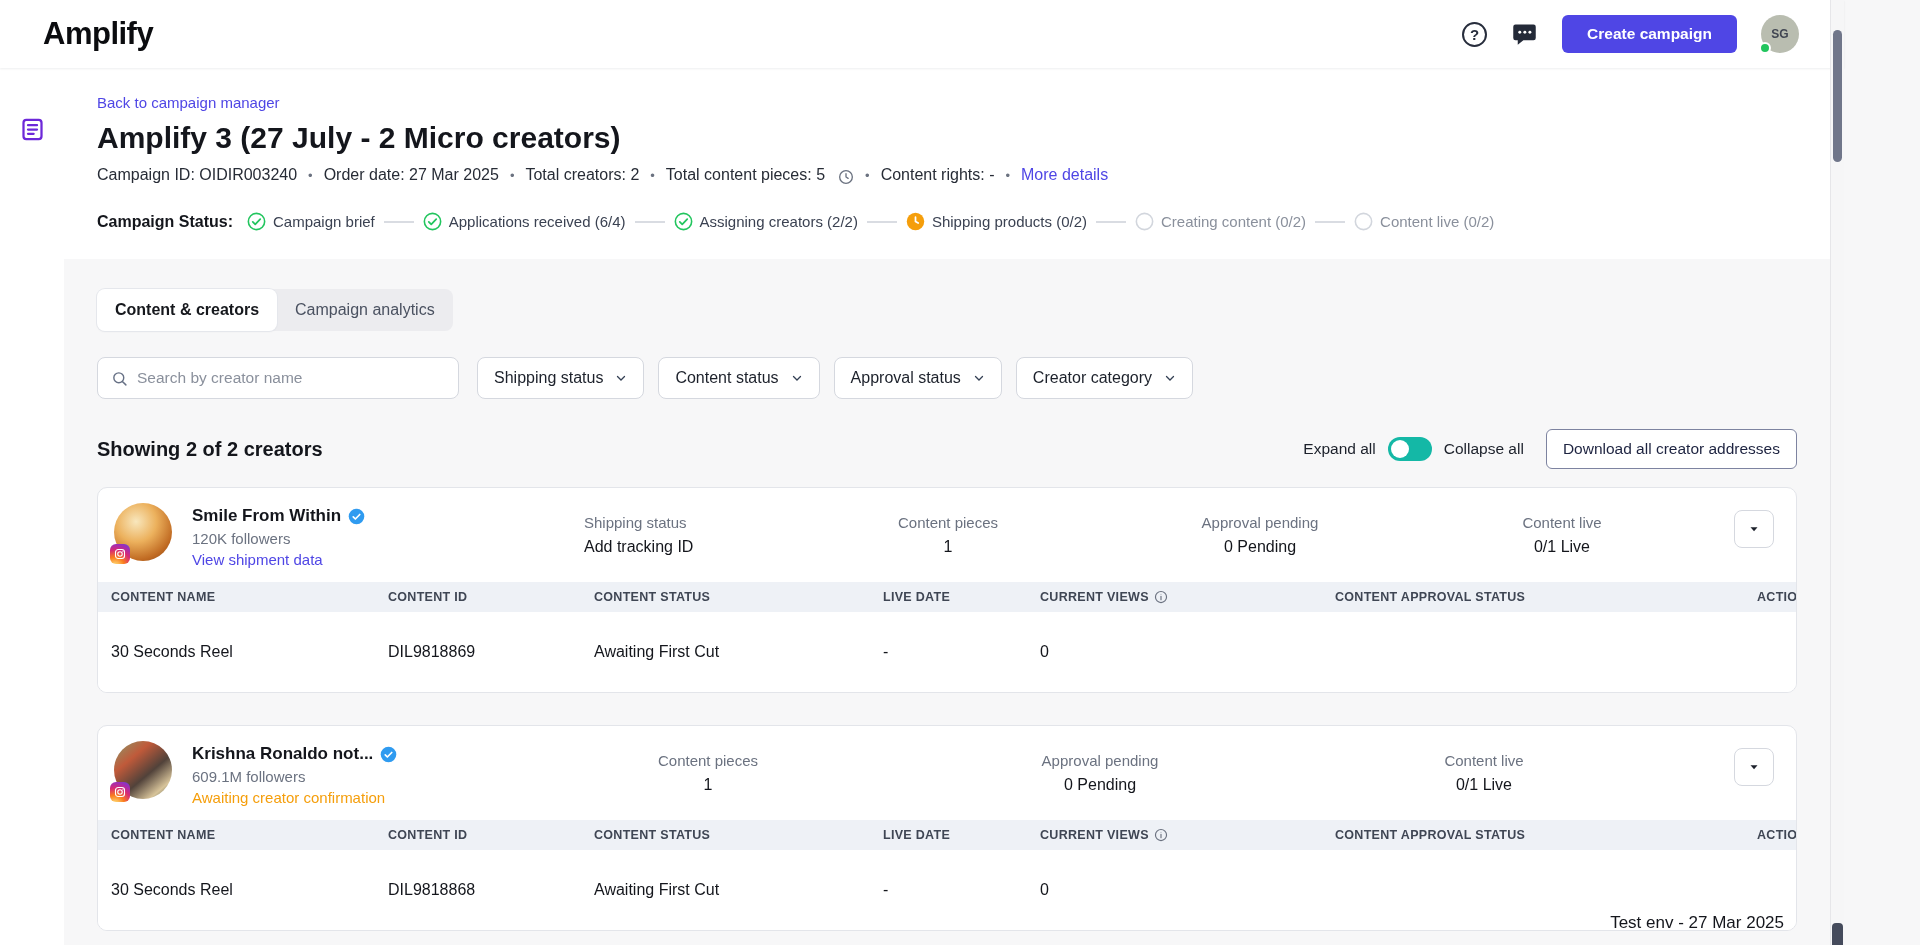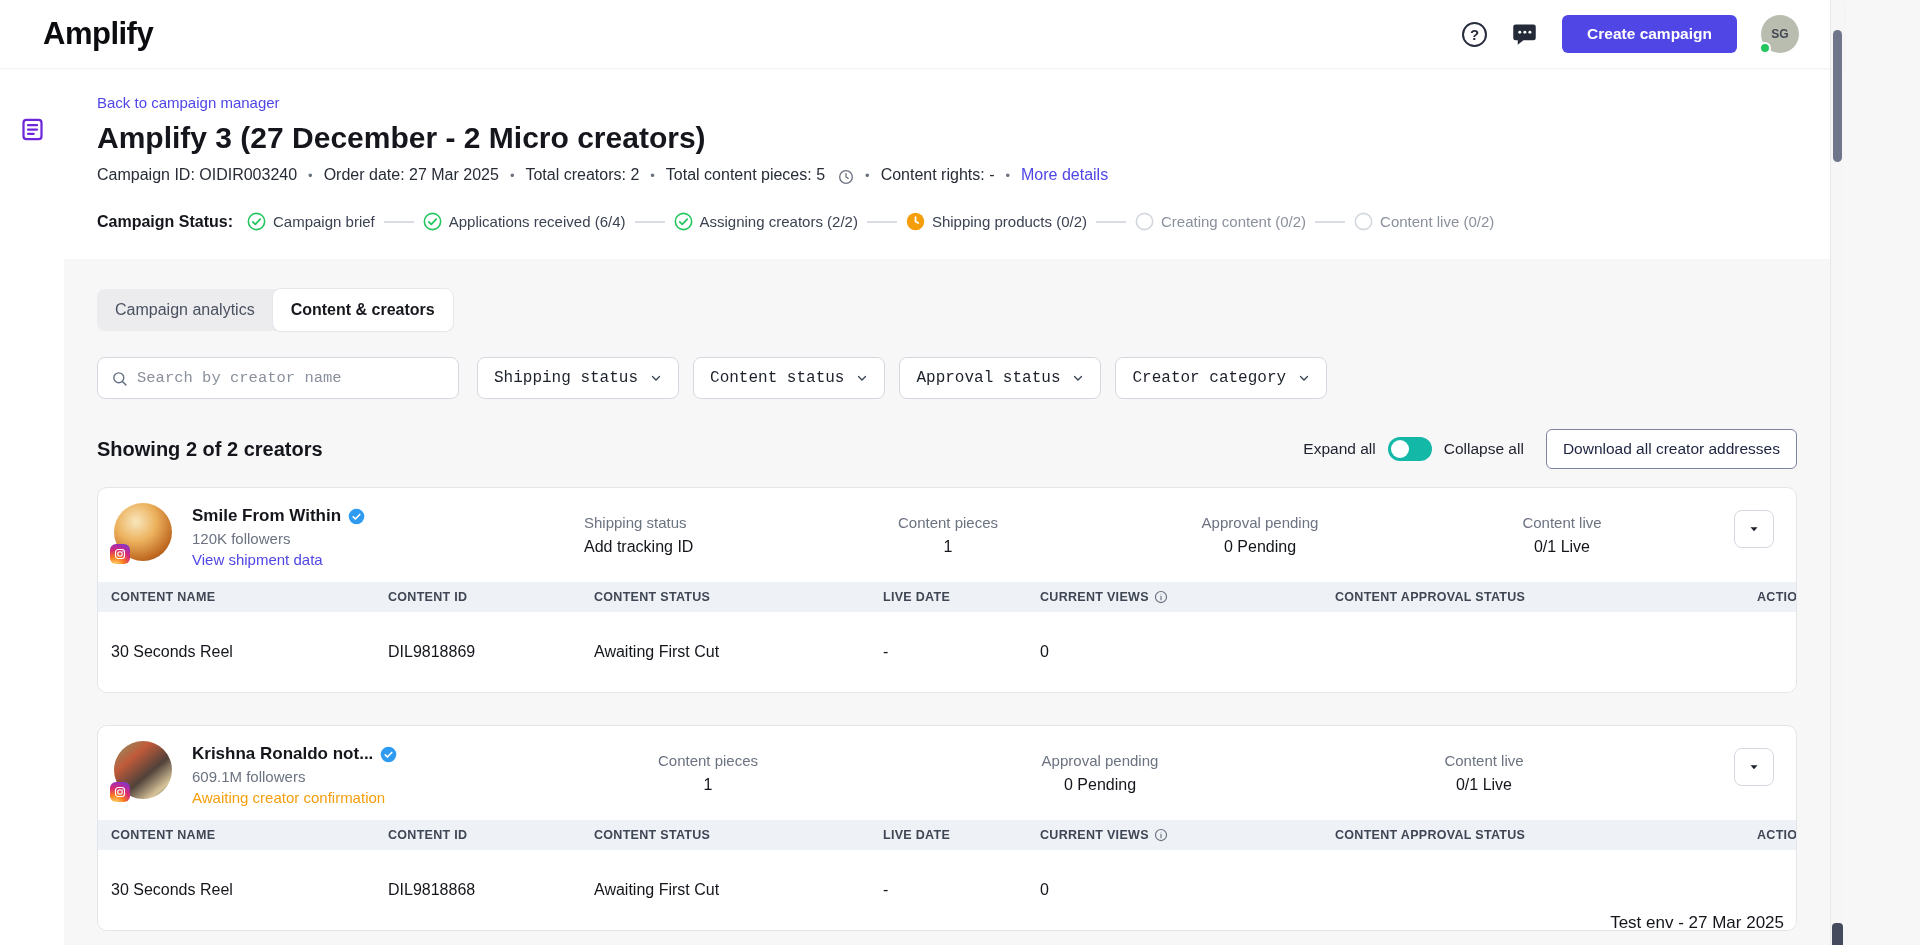--- a/index.html
+++ b/index.html
@@ -54,21 +54,21 @@
   .content { padding: 30px 33px 0 33px; position: relative; }
 
   
   .tab-group { display: inline-flex; background: #ececef; border-radius: 8px; }
   .tab { height: 42px; padding: 0 18px; display: flex; align-items: center;
          font-size: 16px; color: #4a5160; border-radius: 8px; }
   .tab.active { background: #fff; color: #16181d; font-weight: 600;
                 box-shadow: 0 0 0 1px #e5e7ec, 0 1px 2px rgba(16,24,40,.05); }
 
   
-  .filters { margin-top: 26px; display: flex; align-items: flex-end; font-family: Liberation Mono, monospace; }
+  .filters { margin-top: 26px; display: flex; align-items: flex-end; }
   .search-box { width: 362px; height: 42px; background: #fff; border: 1px solid #d5d8df;
                 border-radius: 8px; display: flex; align-items: center; padding: 0 13px; gap: 9px;
                 margin-right: 18px; }
   .search-box input { border: none; outline: none; flex: 1; font-size: 15.5px; color: #15181e;
                       font-family: inherit; background: transparent; }
   .search-box input::placeholder { color: #8a909c; }
   .filter-btn { height: 42px; background: #fff; border: 1px solid #d5d8df; border-radius: 8px;
                 padding: 0 16px; display: flex; align-items: center; gap: 12px; font-size: 16px;
                 color: #1c212b; font-family: inherit; margin-right: 14px; }
 
@@ -172,21 +172,21 @@
           <line x1="8" y1="12" x2="16" y2="12"></line>
           <line x1="8" y1="15.8" x2="13" y2="15.8"></line>
         </svg>
     </div>
   </aside>
 
   <main class="main" data-interactable="false">
 
     <section class="page-header" data-interactable="false">
       <a class="back-link" data-interactable="true">Back to campaign manager</a>
-      <h1 class="page-title" data-interactable="false">Amplify 3 (27 December - 2 Micro creators)</h1>
+      <h1 class="page-title" data-interactable="false">Amplify 3 (27 July - 2 Micro creators)</h1>
 
       <div class="meta-row" data-interactable="false">
         <span data-interactable="false">Campaign ID: OIDIR003240</span>
         <span class="meta-sep" data-interactable="false">•</span>
         <span data-interactable="false">Order date: 27 Mar 2025</span>
         <span class="meta-sep" data-interactable="false">•</span>
         <span data-interactable="false">Total creators: 2</span>
         <span class="meta-sep" data-interactable="false">•</span>
         <span data-interactable="false">Total content pieces: 5</span>
         <span class="meta-icon" data-interactable="false">
@@ -266,22 +266,22 @@
             </span>
           <span data-interactable="false">Content live (0/2)</span>
         </div>
       </div>
     </section>
 
     <section class="content" data-interactable="false">
 
       
       <div class="tab-group" data-interactable="false">
+        <div class="tab active" data-interactable="true">Content &amp; creators</div>
         <div class="tab" data-interactable="true">Campaign analytics</div>
-        <div class="tab active" data-interactable="true">Content &amp; creators</div>
       </div>
 
       
       <div class="filters" data-interactable="false">
         <div class="search-box" data-interactable="true">
           <span data-interactable="false" style="display:flex;">
             <svg width="17" height="17" viewBox="0 0 24 24" fill="none" stroke="#667085" stroke-width="2" stroke-linecap="round">
                 <circle cx="11" cy="11" r="7"></circle>
                 <line x1="16.5" y1="16.5" x2="21" y2="21"></line>
               </svg>

